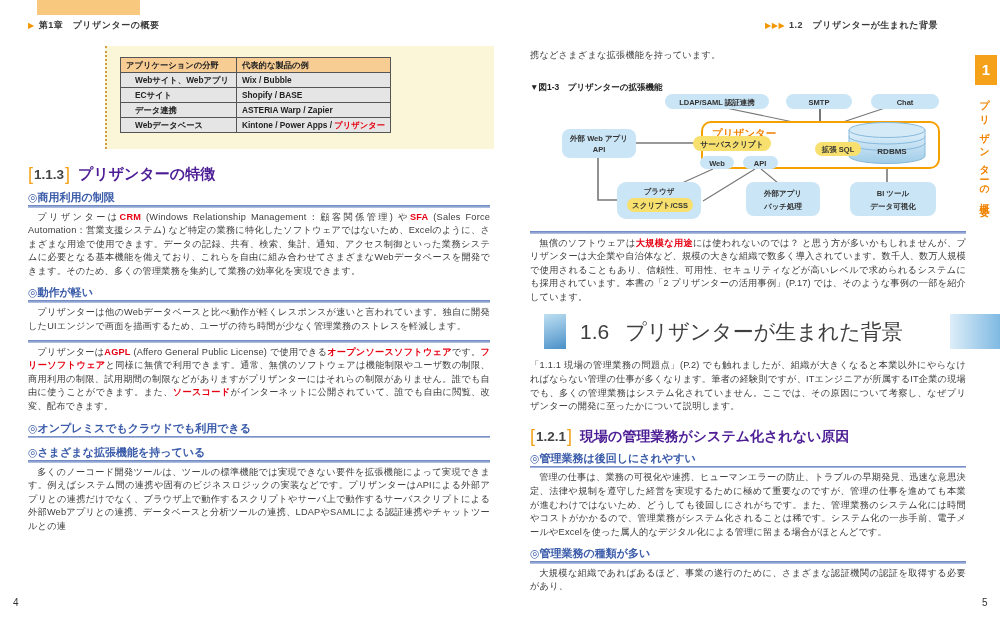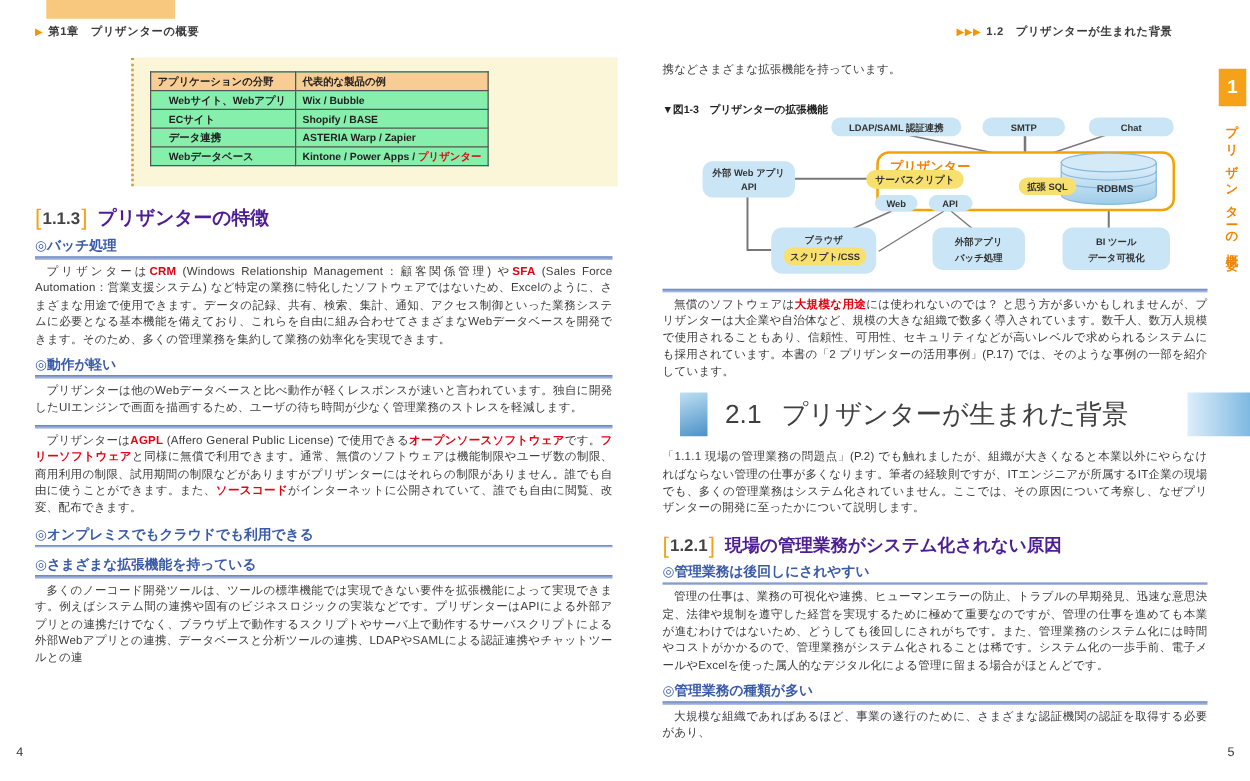--- a/index.html
+++ b/index.html
@@ -8,21 +8,21 @@
   .abs{position:absolute;}
 
   
   .runhead{font-size:9px;font-weight:bold;color:#3a3a3a;letter-spacing:.5px;white-space:nowrap;}
   .runhead .arr{color:#f29600;margin-right:4px;font-size:8px;}
   .folio{font-size:10px;color:#333;}
   .deco-block{left:37px;top:0;width:103px;height:15px;background:#f7c87e;}
 
   
   .panel{left:105px;top:46px;width:387px;height:103px;background:#fbf6d8;border-left:2px dotted #cf9d45;}
-  table.cmp{border-collapse:collapse;position:absolute;left:13px;top:11px;background:#86efac;}
+  table.cmp{border-collapse:collapse;position:absolute;left:13px;top:11px;background:#e5e5e5;}
   table.cmp th,table.cmp td{border:1px solid #555;font-size:8.3px;padding:1.5px 5px;height:11px;
       font-weight:bold;color:#222;text-align:left;white-space:nowrap;}
   table.cmp th{background:#f8cd93;}
   table.cmp td.c1{width:96px;padding-left:14px;}
   table.cmp td.c2{width:128px;}
 
   
   .bheading{white-space:nowrap;}
   .bheading .br{color:#f5a11a;font-size:18px;font-weight:400;vertical-align:-1px;}
   .bheading .num{color:#444;font-size:13.5px;font-weight:bold;padding:0 1px;}
@@ -96,21 +96,21 @@
   </tbody>
     </table>
 </div>
 
 <div class="abs bheading" style="left:28px;top:164px;">
   <span class="br">[</span><span class="num">1.1.3</span><span class="br">]</span><span class="ttl">プリザンターの特徴</span>
 </div>
 
 <div class="abs" style="left:28px;top:190px;width:462px;">
   <div class="sub">
-    <h4>◎バッチ処理</h4>
+    <h4>◎商用利用の制限</h4>
     <div class="rule"></div>
     <p><span>プリザンターは</span><span class="t-red">CRM</span><span> (Windows Relationship Management：顧客関係管理) や</span><span class="t-red">SFA</span><span> (Sales Force Automation：営業支援システム) など特定の業務に特化したソフトウェアではないため、Excelのように、さまざまな用途で使用できます。データの記録、共有、検索、集計、通知、アクセス制御といった業務システムに必要となる基本機能を備えており、これらを自由に組み合わせてさまざまなWebデータベースを開発できます。そのため、多くの管理業務を集約して業務の効率化を実現できます。</span></p>
   </div>
   <div class="sub">
     <h4>◎動作が軽い</h4>
     <div class="rule"></div>
     <p><span>プリザンターは他のWebデータベースと比べ動作が軽くレスポンスが速いと言われています。独自に開発したUIエンジンで画面を描画するため、ユーザの待ち時間が少なく管理業務のストレスを軽減します。</span></p>
   </div>
   <div class="sub">
     <div class="rule"></div>
@@ -231,21 +231,21 @@
 
 <div class="abs" style="left:530px;top:230px;width:436px;">
   <div class="sub">
     <div class="rule"></div>
     <p><span>無償のソフトウェアは</span><span class="t-red">大規模な用途</span><span>には使われないのでは？ と思う方が多いかもしれませんが、プリザンターは大企業や自治体など、規模の大きな組織で数多く導入されています。数千人、数万人規模で使用されることもあり、信頼性、可用性、セキュリティなどが高いレベルで求められるシステムにも採用されています。本書の「2 プリザンターの活用事例」(P.17) では、そのような事例の一部を紹介しています。</span></p>
   </div>
 
   <div class="band">
     <div class="sq"></div>
     <div class="txt">
-      <span class="n">2.1</span><span>プリザンターが生まれた背景</span>
+      <span class="n">1.6</span><span>プリザンターが生まれた背景</span>
     </div>
     <div class="strip"></div>
   </div>
 
   <p class="bodyline noindent intro-gap" style="margin:10px 0 0;text-align:justify;"><span>「1.1.1 現場の管理業務の問題点」(P.2) でも触れましたが、組織が大きくなると本業以外にやらなければならない管理の仕事が多くなります。筆者の経験則ですが、ITエンジニアが所属するIT企業の現場でも、多くの管理業務はシステム化されていません。ここでは、その原因について考察し、なぜプリザンターの開発に至ったかについて説明します。</span></p>
 
   <div class="bheading small h121">
     <span class="br">[</span><span class="num">1.2.1</span><span class="br">]</span><span class="ttl">現場の管理業務がシステム化されない原因</span>
   </div>
 

